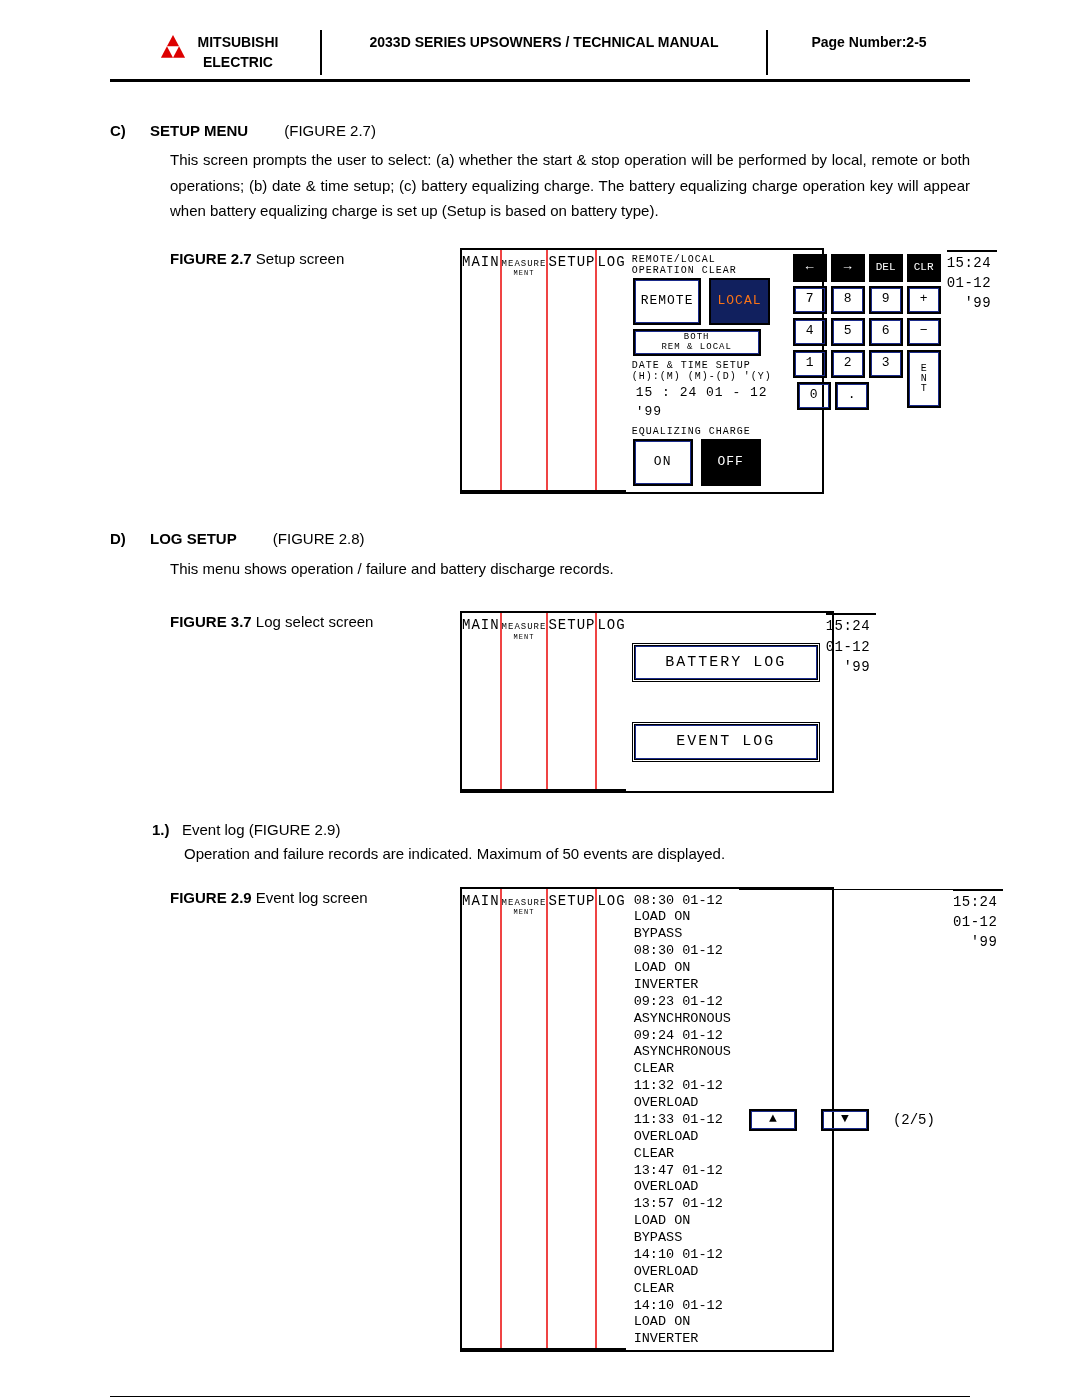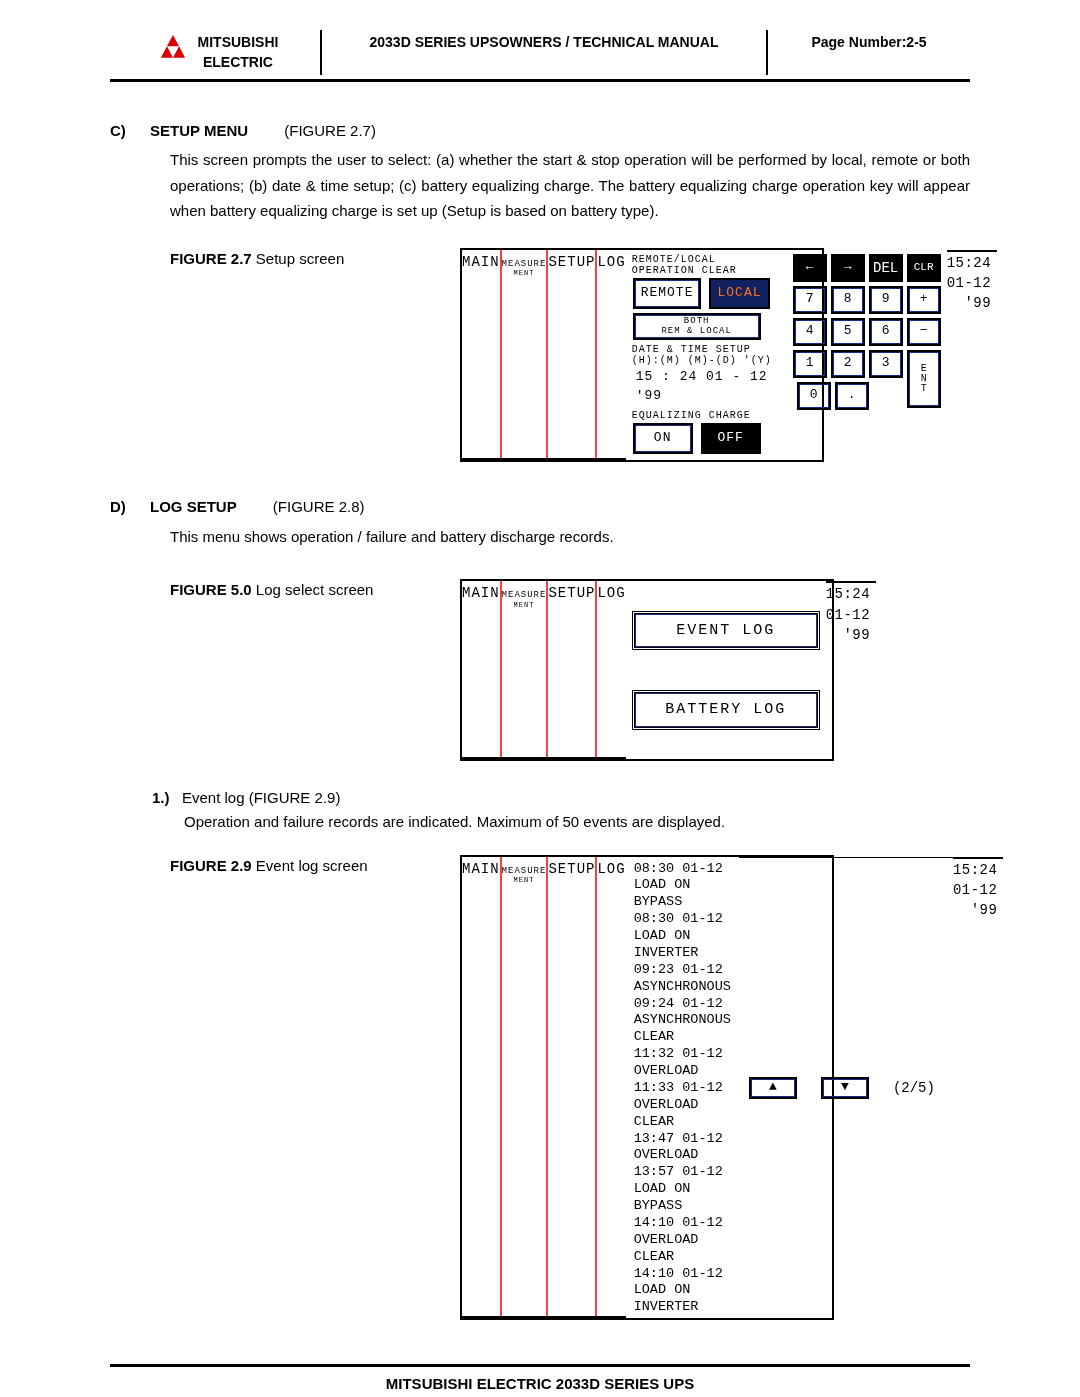--- a/index.html
+++ b/index.html
@@ -126,21 +126,21 @@
     gap: 6px;
   }
   .leftcol { width: 155px; font-size: 10px; letter-spacing: 0px; }
   .tiny { font-size: 10px; letter-spacing: 1px; display:block; line-height:1.1; }
   .lcdbtn {
     display: inline-flex;
     align-items: center;
     justify-content: center;
     border: 2px solid #000;
     box-shadow: 1px 1px 0 #1a2a8a inset, -1px -1px 0 #1a2a8a inset;
-    padding: 4px 6px;
+    padding: 12px 6px;
     font-size: 13px;
     margin: 2px 1px;
     min-width: 44px;
     min-height: 16px;
     letter-spacing: 1px;
   }
   .lcdbtn.dark { background:#000; color:#ffffff; box-shadow:none; }
   .lcdbtn.dkblue { background:#11205e; color:#f97316; box-shadow:none; }
   .bigbtn {
     border: 3px double #000;
@@ -269,21 +269,21 @@
             <span class="tiny">EQUALIZING CHARGE</span>
             <div>
               <span class="lcdbtn">ON</span>
               <span class="lcdbtn dark">OFF</span>
             </div>
           </div>
           <div class="keypad">
             <div class="kp-row">
               <span class="kp-key dark">←</span>
               <span class="kp-key dark">→</span>
-              <span class="kp-key dark" style="font-size:14px;text-align:center;">DEL</span>
+              <span class="kp-key dark" style="font-size:11px;text-align:center;">DEL</span>
               <span class="kp-key dark" style="font-size:11px;">CLR</span>
             </div>
             <div class="kp-row">
               <span class="kp-key">7</span>
               <span class="kp-key">8</span>
               <span class="kp-key">9</span>
               <span class="kp-key">+</span>
             </div>
             <div class="kp-row">
               <span class="kp-key">4</span>
@@ -318,36 +318,36 @@
   <div class="sec" style="margin-top:34px;">
     <div class="sec-letter">D)</div>
     <div class="sec-title">
       <span>LOG SETUP</span><span class="thin"> (FIGURE 2.8)</span>
     </div>
   </div>
   <div class="bodytext">This menu shows operation / failure and battery discharge records.</div>
 
   <div class="figrow" style="margin-top:30px;">
     <div class="figlabel">
-      <b>FIGURE 5.0</b><span>   Log select screen</span>
+      <b>FIGURE 3.7</b><span>   Log select screen</span>
     </div>
     <div class="figbox">
       <div class="panel w370">
         <div class="tabs">
           <div class="tab">MAIN</div>
           <div class="tab">
             <span style="font-size:9px;">MEASURE</span>
             <span class="ment">MENT</span>
           </div>
           <div class="tab">SETUP</div>
           <div class="tab">LOG</div>
         </div>
         <div class="panel-body" style="height:170px; display:flex; flex-direction:column; align-items:center; justify-content:center; gap:20px;">
+          <div class="bigbtn">BATTERY LOG</div>
           <div class="bigbtn">EVENT LOG</div>
-          <div class="bigbtn">BATTERY LOG</div>
         </div>
         <div class="panel-footer">15:24 01-12 '99</div>
       </div>
     </div>
   </div>
 
   <div class="subitem">
     <div class="num">1.)</div>
     <div>Event log (FIGURE 2.9)</div>
   </div>

